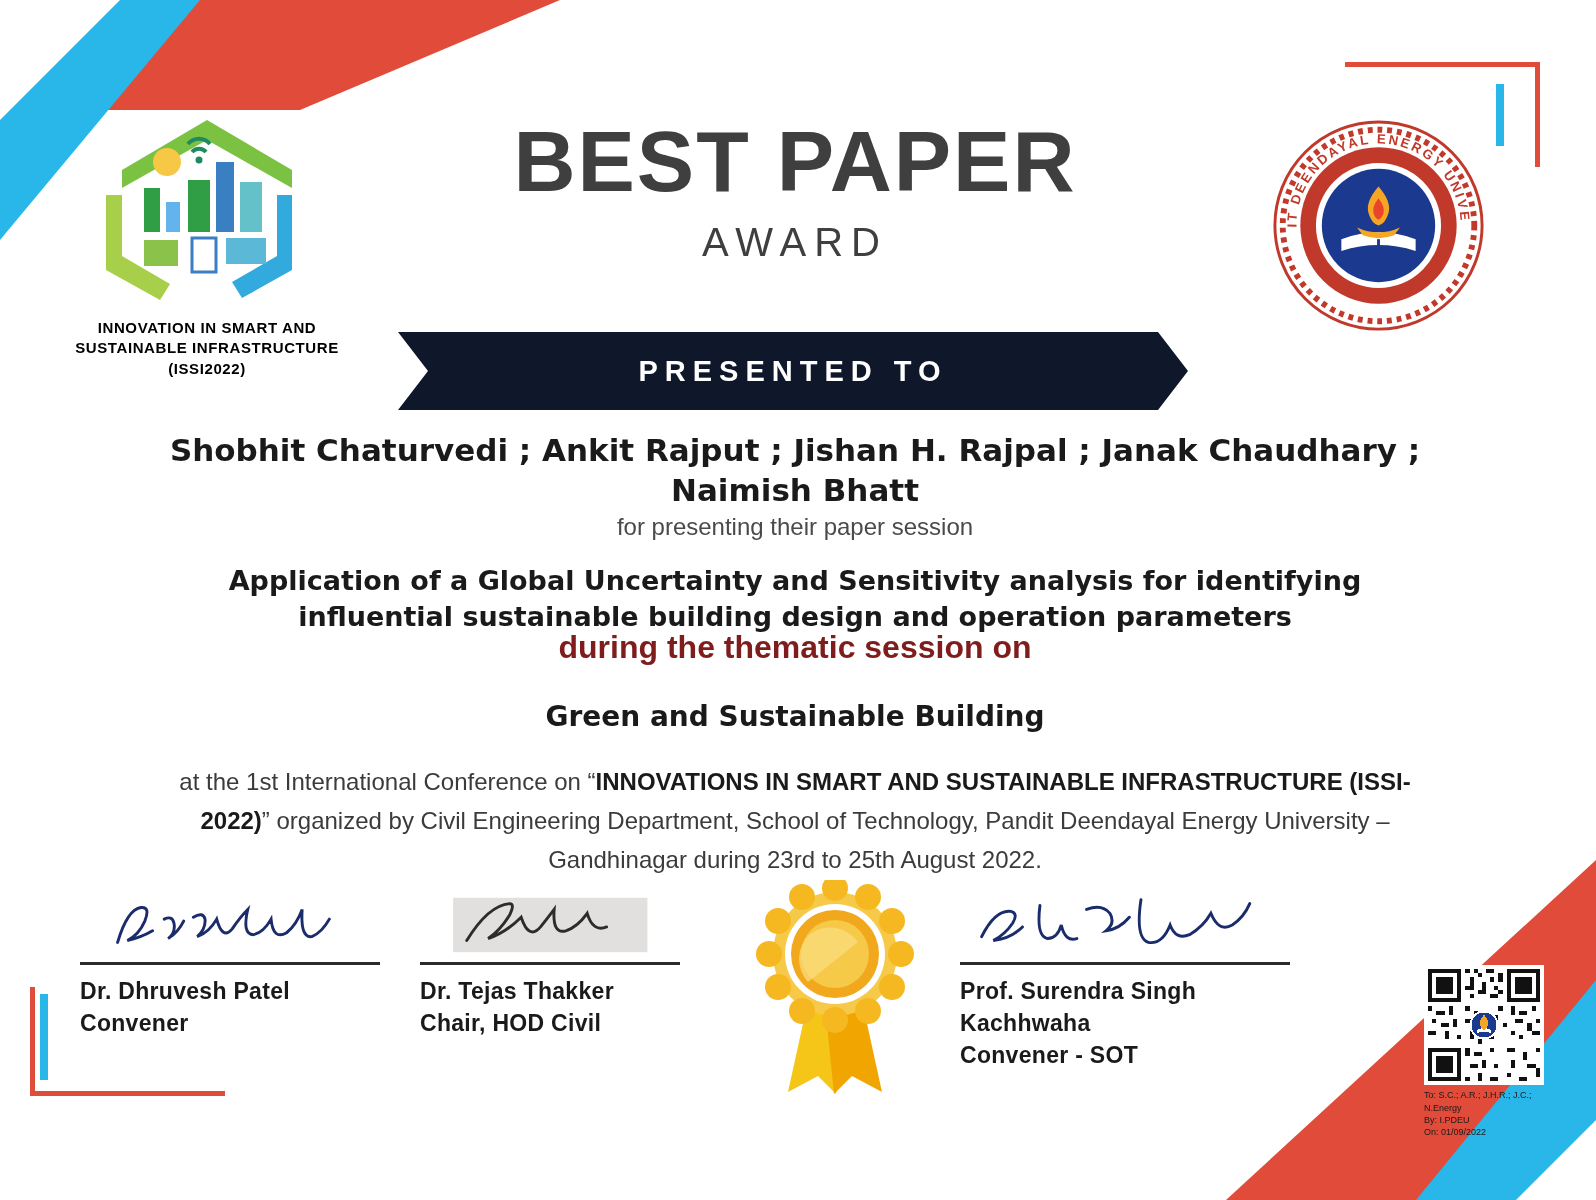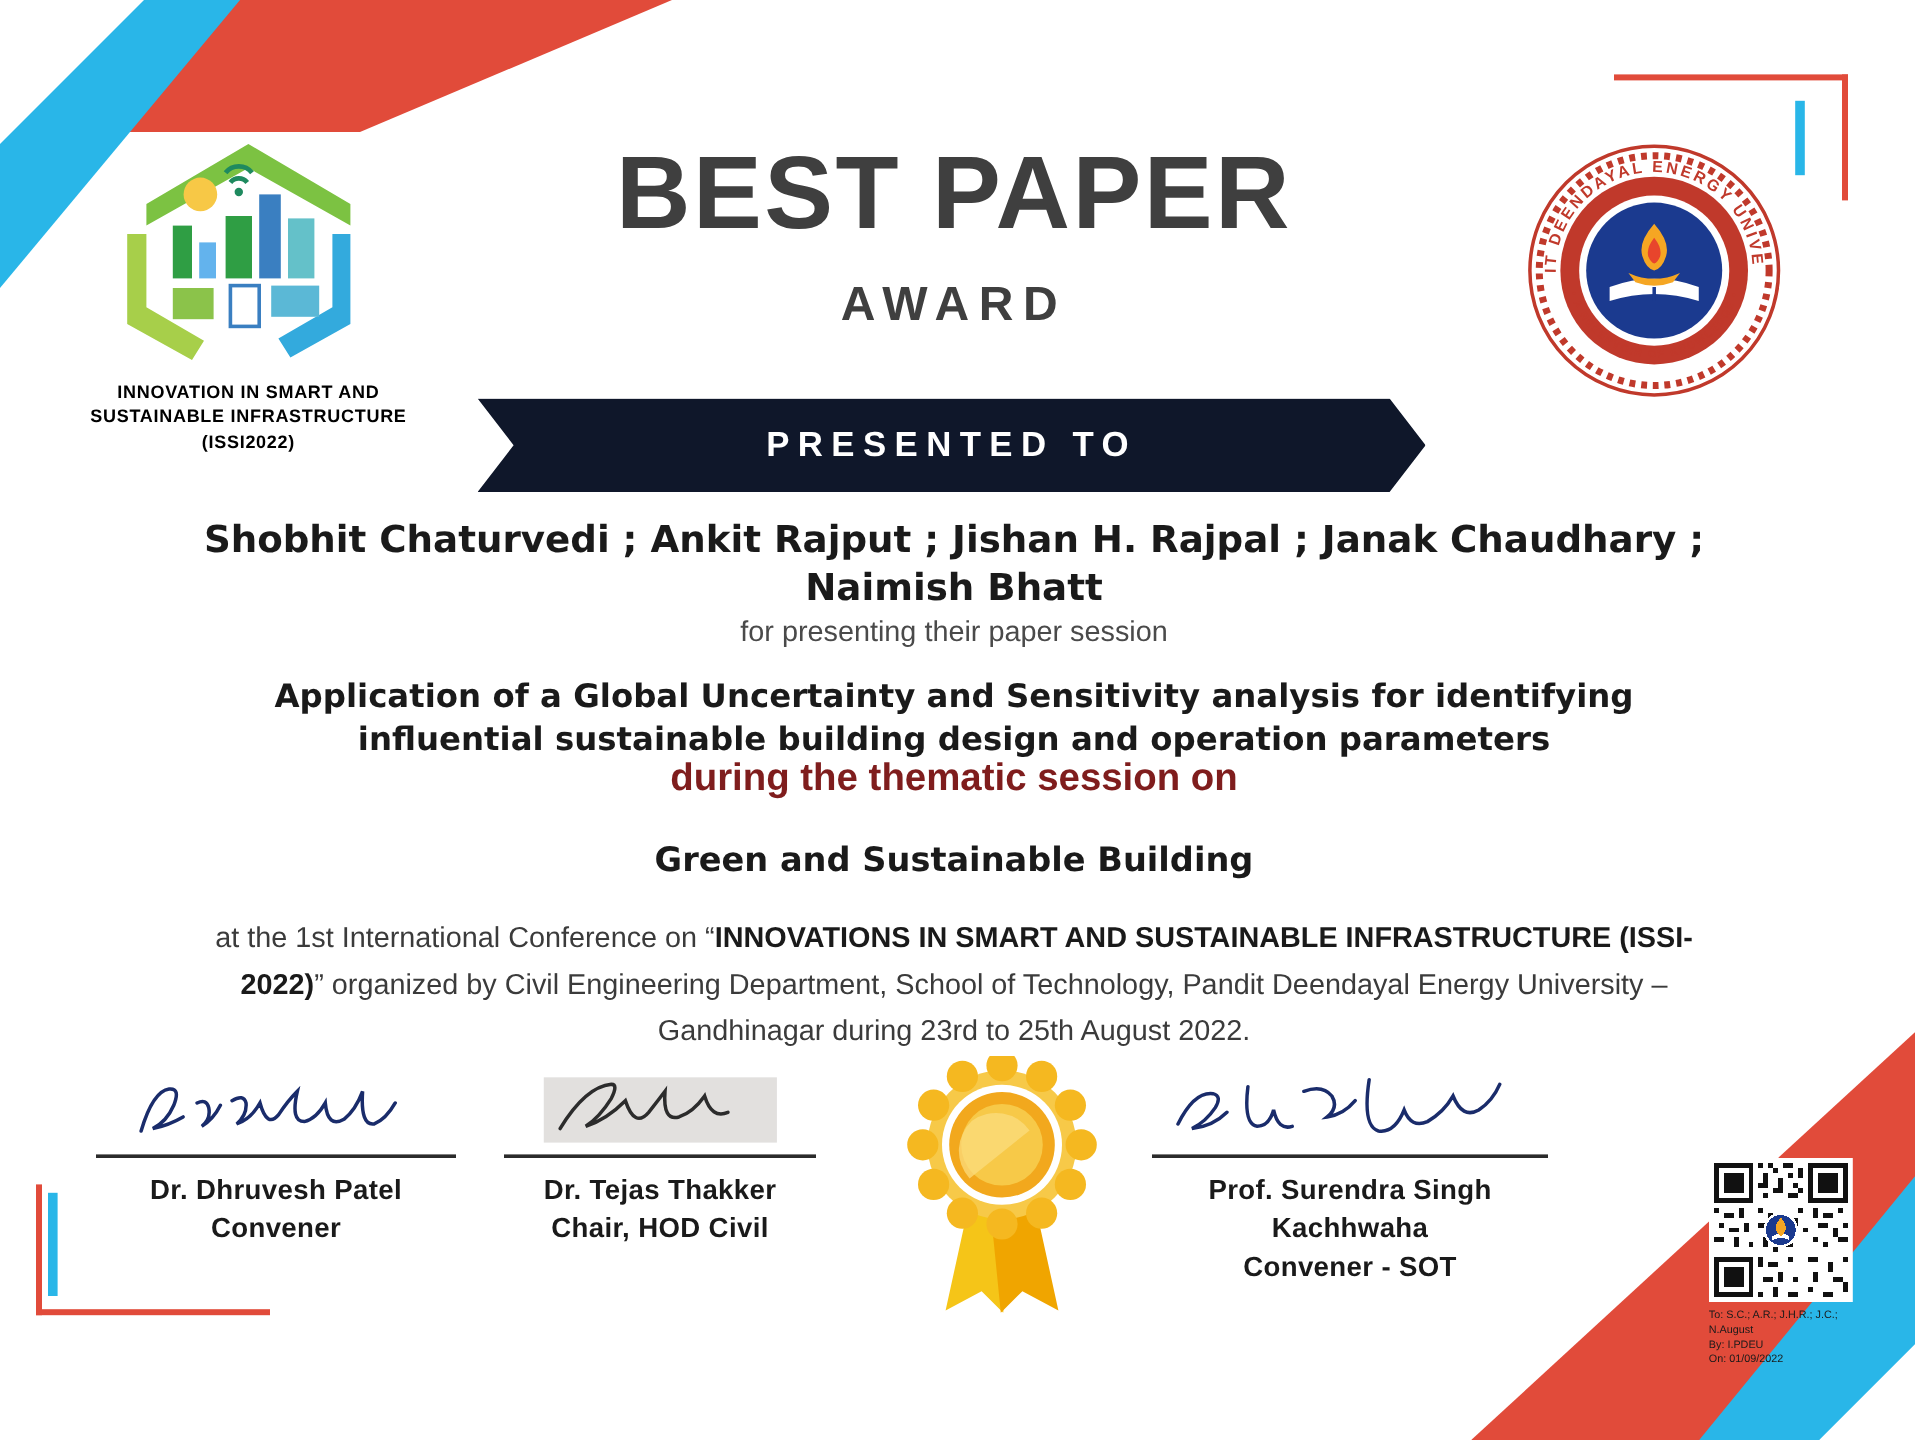--- a/index.html
+++ b/index.html
@@ -86,21 +86,21 @@
   
   .pdeu-seal { position: absolute; right: 110px; top: 118px; width: 215px; height: 215px; }
 
   
   .title-block { position: absolute; left: 380px; top: 118px; width: 830px; text-align: center; }
   .title-main {
     font-size: 86px; font-weight: bold; letter-spacing: 2px;
     color: #3f3f3f; line-height: 1.0; white-space: nowrap;
   }
   .title-sub {
-    margin-top: 28px; font-size: 40px; font-weight: bold;
+    margin-top: 16px; font-size: 40px; font-weight: normal;
     letter-spacing: 8px; color: #3f3f3f;
   }
 
   
   .ribbon {
     position: absolute; left: 398px; top: 332px; width: 790px; height: 78px;
     background: #0f172a;
     clip-path: polygon(0 0, 760px 0, 790px 39px, 760px 78px, 0 78px, 30px 39px);
     display: flex; align-items: center; justify-content: center;
   }
@@ -130,21 +130,21 @@
     margin-top: 34px; font-size: 28px; font-weight: bold; color: #1a1a1a;
   }
   .conf-para {
     margin-top: 30px; font-size: 24px; line-height: 1.62; color: #3b3b3b;
   }
   .conf-para b { font-weight: bold; color: #1a1a1a; }
 
   
   .sigs { position: absolute; left: 60px; top: 880px; width: 1320px; height: 220px; }
   .sig {
-    position: absolute; text-align: center;
+    position: absolute; 
   }
   .sig-img { height: 68px; display: block; margin: 0 auto; }
   .sig-rule {
     width: 100%; height: 3px; background: #2b2b2b; margin: 4px 0 10px 0;
   }
   .sig-name {
     font-size: 23px; font-weight: bold; color: #1a1a1a; line-height: 1.4;
     letter-spacing: 0.3px;
   }
   .sig1 { left: 20px; top: 10px; width: 300px; }
@@ -376,17 +376,17 @@
         <rect x="40" y="52" width="2" height="2"></rect>
       <rect x="46" y="54" width="4" height="2"></rect>
         <rect x="54" y="50" width="2" height="4"></rect>
     </g>
     <circle cx="29" cy="29" r="7" fill="#ffffff"></circle>
     <circle cx="29" cy="29" r="6" fill="#1b3a8f"></circle>
     <path d="M25.5 31.5 q3.5 -2 7 0 l0 1.6 q-3.5 -1.8 -7 0 z" fill="#ffffff"></path>
     <path d="M29 24 q2.6 3 1.8 5.2 q-.6 1.8 -1.8 2.2 q-1.2 -.4 -1.8 -2.2 q-.8 -2.2 1.8 -5.2 z" fill="#f5a623"></path>
   </svg>
   <div class="qr-caption">
-    <div>To: S.C.; A.R.; J.H.R.; J.C.; N.August</div>
+    <div>To: S.C.; A.R.; J.H.R.; J.C.; N.Energy</div>
     <div>By: I.PDEU</div>
     <div>On: 01/09/2022</div>
   </div>
 </div>
 
 </body></html>

